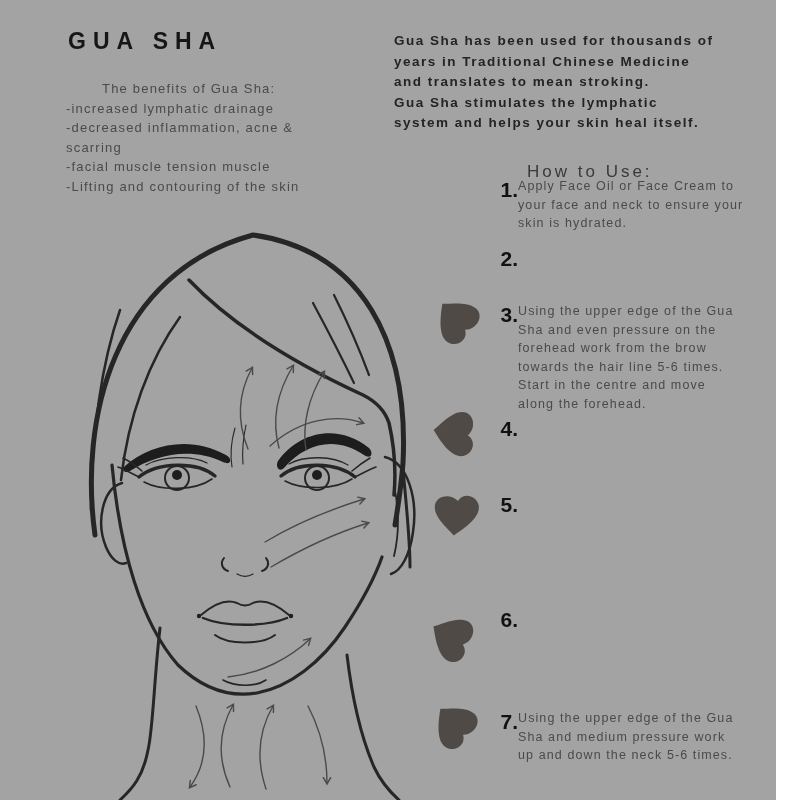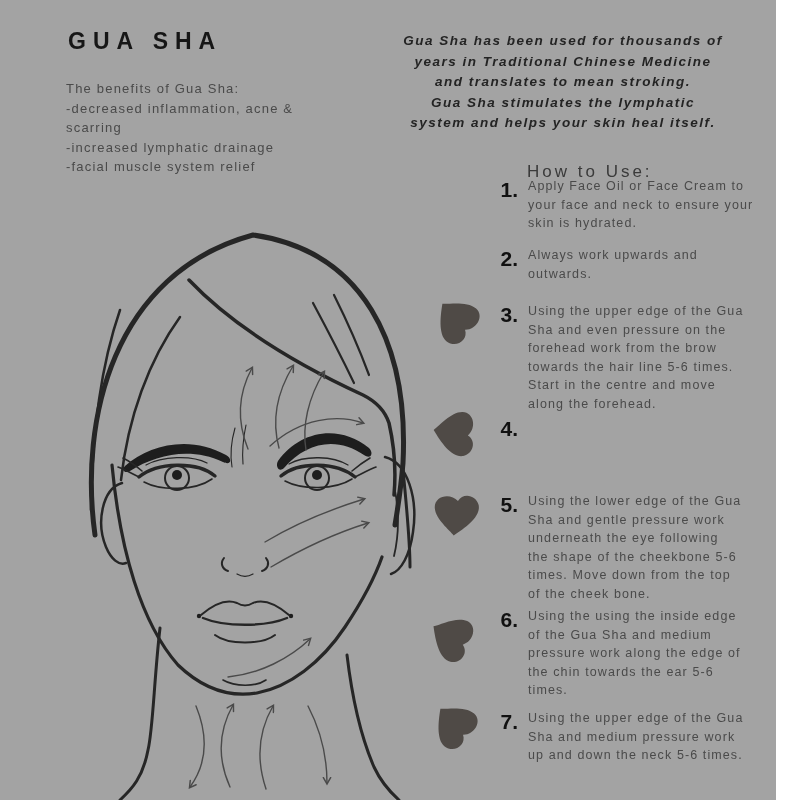--- a/index.html
+++ b/index.html
@@ -8,38 +8,38 @@
     font-family:"Liberation Sans",sans-serif;color:#333;
   }
   .title{
     position:absolute;left:68px;top:28px;margin:0;
     font-size:23px;font-weight:bold;letter-spacing:7px;color:#161616;
   }
   .benefits{
     position:absolute;left:66px;top:79px;
     font-size:13px;line-height:19.5px;letter-spacing:1.2px;color:#4a4a4a;
   }
-  .benefits-heading{white-space:pre-line;}
+  .benefits-heading{white-space:pre-line;margin-left:36px;}
   .benefit-item{white-space:pre-line;}
   .intro{
-    position:absolute;top:31px;right:44px;width:338px;text-align:center;
+    position:absolute;top:31px;right:44px;width:338px;text-align:left;
     font-size:13.5px;font-weight:bold;line-height:20.5px;letter-spacing:1.5px;
-    color:#242424;white-space:pre-line;font-style:italic;
+    color:#242424;white-space:pre-line;
   }
   .howto-heading{
     position:absolute;left:527px;top:146px;
     font-size:17px;letter-spacing:3px;color:#3a3a3a;margin-top:16px;
   }
   .step{position:absolute;left:478px;display:flex;}
   .step-num{
     width:40px;flex:none;text-align:right;padding-top:1px;
     font-size:21px;font-weight:bold;color:#111;
   }
   .step-text{
-    margin-left:10px;width:240px;
+    width:240px;
     font-size:12.5px;line-height:18.5px;letter-spacing:1.1px;
     color:#4a4a4a;white-space:pre-line;
   }
   .s1{top:177px;} .s2{top:246px;} .s3{top:302px;} .s4{top:416px;}
   .s5{top:492px;} .s6{top:607px;} .s7{top:709px;}
   .stone{position:absolute;width:56px;height:54px;}
   .stone path{fill:#4f4a46;}
   .stone-3{left:428px;top:292px;transform:rotate(140deg);}
   .stone-4{left:426px;top:406px;transform:rotate(100deg);}
   .stone-5{left:428px;top:488px;transform:rotate(8deg);}
@@ -52,73 +52,61 @@
 </style>
 </head>
 <body>
 
 <div class="page">
 
   <h1 class="title">GUA SHA</h1>
 
   <div class="benefits">
     <div class="benefits-heading">The benefits of Gua Sha:</div>
+    <div class="benefit-item">-increased lymphatic drainage</div>
     <div class="benefit-item">-decreased inflammation, acne &amp;
 scarring</div>
-    <div class="benefit-item">-increased lymphatic drainage</div>
-    <div class="benefit-item">-facial muscle system relief</div>
+    <div class="benefit-item">-facial muscle tension muscle</div>
+    <div class="benefit-item">-Lifting and contouring of the skin</div>
   </div>
 
   <div class="intro">Gua Sha has been used for thousands of
 years in Traditional Chinese Medicine
 and translates to mean stroking.
 Gua Sha stimulates the lymphatic
 system and helps your skin heal itself.</div>
 
   <div class="howto-heading">How to Use:</div>
 
   <div class="step s1">
     <div class="step-num">1.</div>
     <div class="step-text">Apply Face Oil or Face Cream to
 your face and neck to ensure your
 skin is hydrated.</div>
   </div>
   <div class="step s2">
     <div class="step-num">2.</div>
-    <div class="step-text">Always work upwards and
-outwards.</div>
   </div>
   <div class="step s3">
     <div class="step-num">3.</div>
     <div class="step-text">Using the upper edge of the Gua
 Sha and even pressure on the
 forehead work from the brow
 towards the hair line 5-6 times.
 Start in the centre and move
 along the forehead.</div>
   </div>
   <div class="step s4">
     <div class="step-num">4.</div>
   </div>
   <div class="step s5">
     <div class="step-num">5.</div>
-    <div class="step-text">Using the lower edge of the Gua
-Sha and gentle pressure work
-underneath the eye following
-the shape of the cheekbone 5-6
-times. Move down from the top
-of the cheek bone.</div>
   </div>
   <div class="step s6">
     <div class="step-num">6.</div>
-    <div class="step-text">Using the using the inside edge
-of the Gua Sha and medium
-pressure work along the edge of
-the chin towards the ear 5-6
-times.</div>
   </div>
   <div class="step s7">
     <div class="step-num">7.</div>
     <div class="step-text">Using the upper edge of the Gua
 Sha and medium pressure work
 up and down the neck 5-6 times.</div>
   </div>
 
   <svg class="stone stone-3" viewBox="0 0 100 100">
     <path d="M 50,24 C 57,6 82,8 89,26 C 96,46 72,70 51,88 C 42,79 12,62 9,41 C 6,20 34,10 50,24 Z" fill="#4f4a46"></path>

